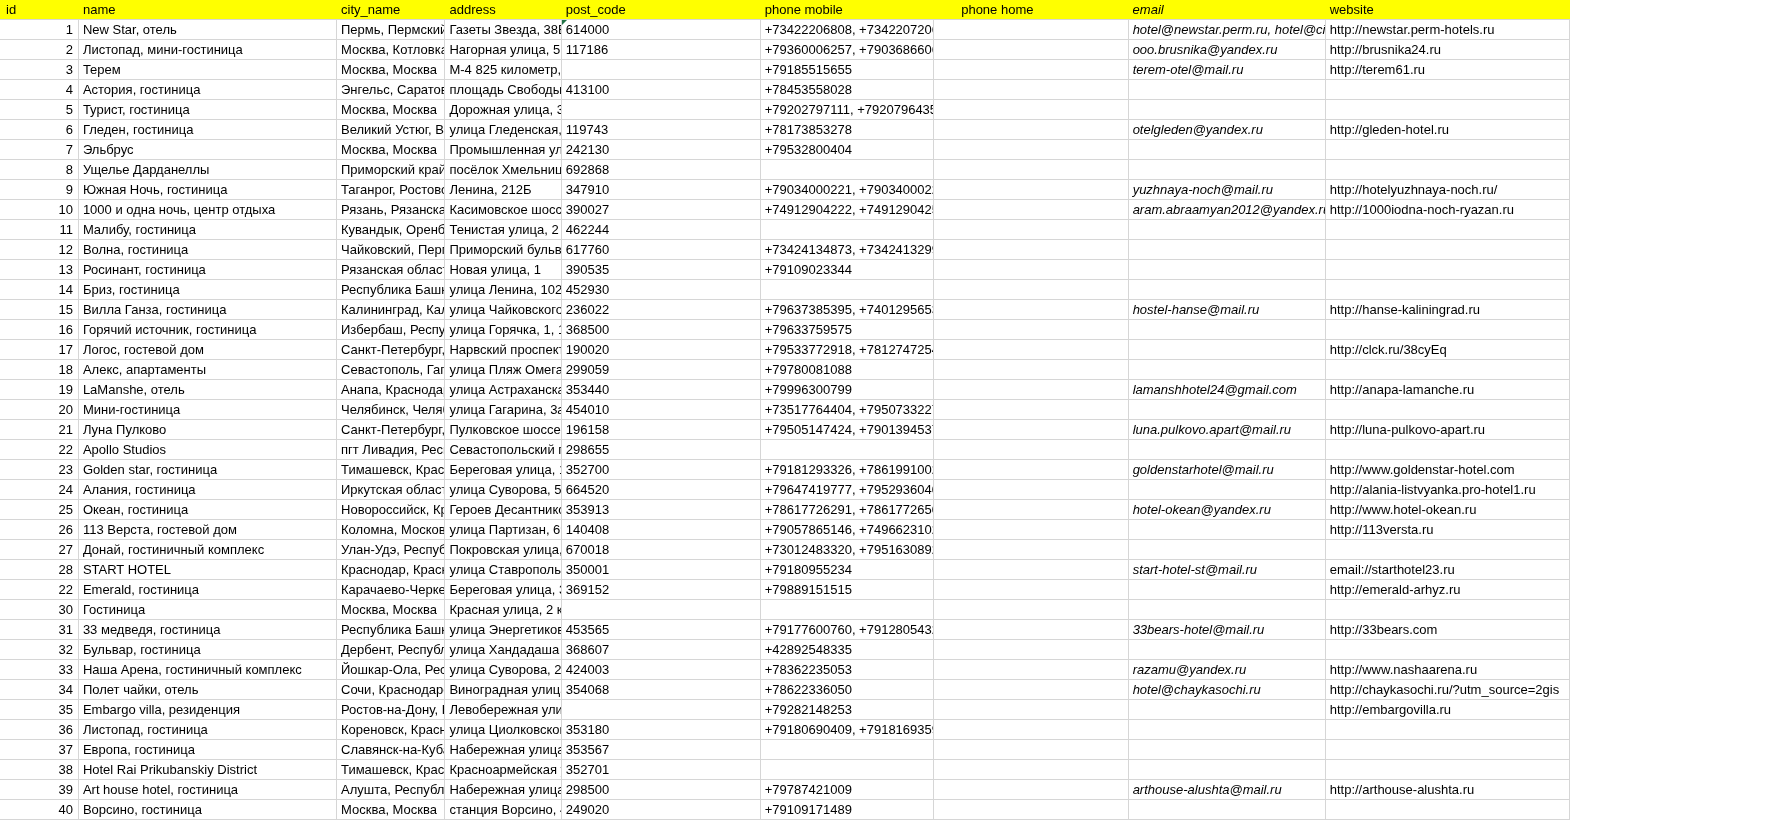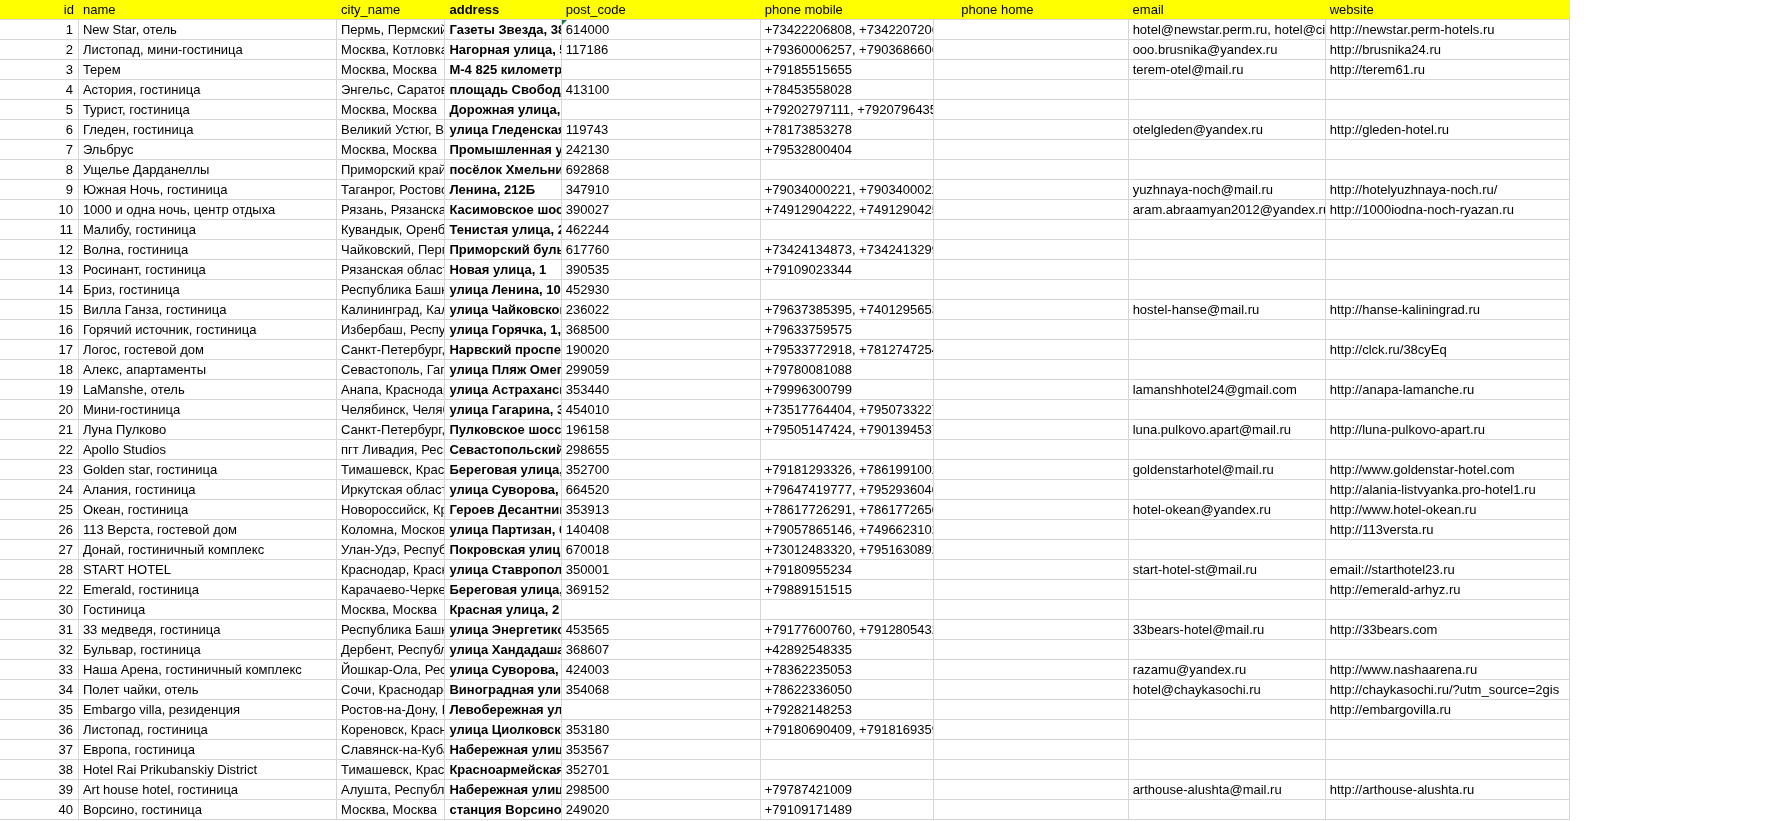--- a/index.html
+++ b/index.html
@@ -9,28 +9,28 @@
   .sheet { width:1570px; }
   .row { display:flex; height:20px; border-bottom:1px solid var(--gridline,#d6d6d6); background:#fff; }
   .row.header { background:var(--header-bg,#ffff00); border-bottom:1px solid var(--gridline,#d6d6d6); }
   .cell {
     height:20px; line-height:19px; padding-left:4px;
     white-space:nowrap; overflow:hidden; position:relative;
     border-right:1px solid var(--gridline,#d6d6d6);
   }
   .row.header .cell { border-right:none; color:var(--header-text,#000); }
   .cell.c0 { width:80px;  text-align:right; padding-right:5px; padding-left:0; }
-  .row.header .cell.c0 { text-align:right; padding-left:6px; }
+  .row.header .cell.c0 { text-align:left; padding-left:6px; }
   .cell.c1 { width:262px; }
   .cell.c2 { width:110px; }
-  .cell.c3 { width:118px;font-weight:bold; }
+  .cell.c3 { width:118px; }
   .cell.c4 { width:202px; }
   .cell.c5 { width:176px; }
   .cell.c6 { width:174px;margin-left:23px; }
-  .cell.c7 { width:200px; }
+  .cell.c7 { width:200px;font-style:italic; }
   .cell.c8 { width:248px; }
   .flag-icon {
     position:absolute; top:0; left:0; width:0; height:0;
     border-top:5px solid var(--error-flag,#217346);
     border-right:5px solid transparent;
   }
 </style>
 </head>
 <body>
 

